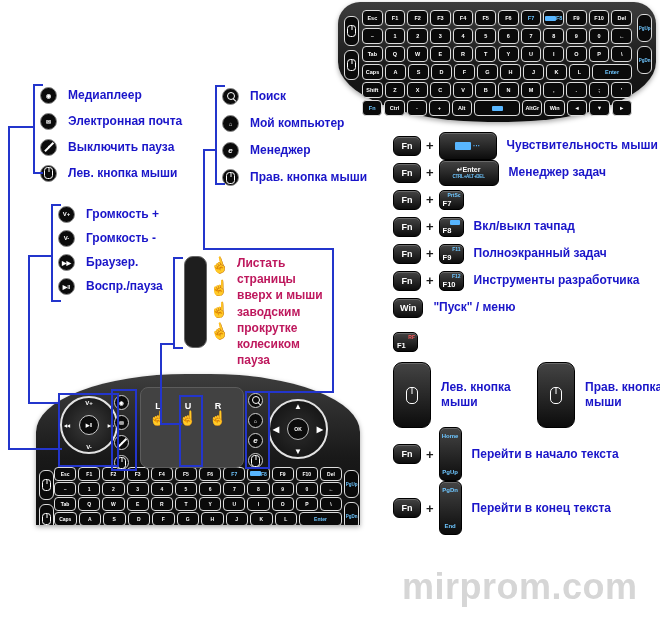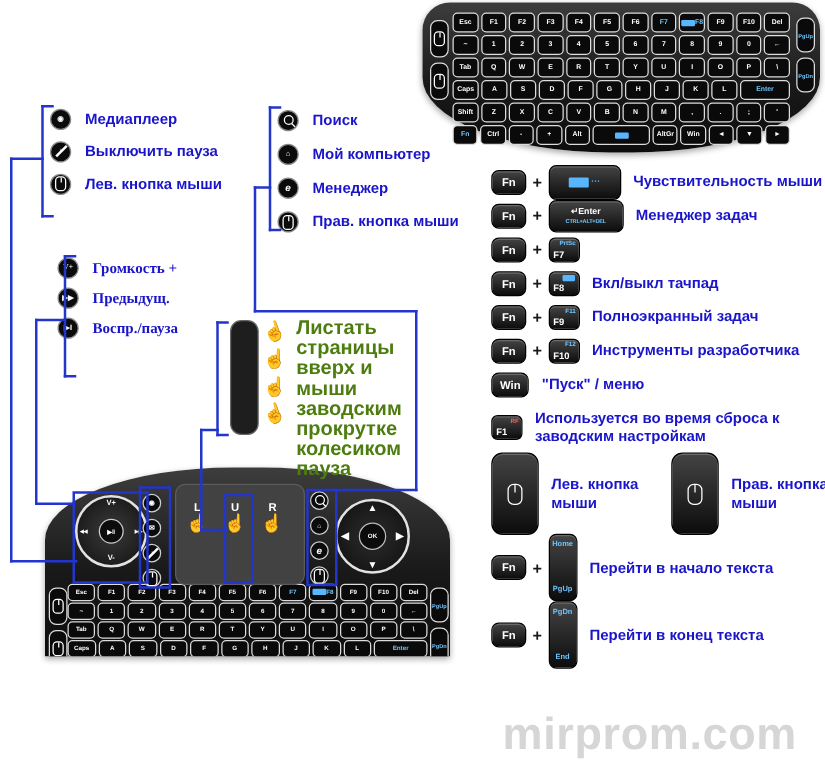--- a/index.html
+++ b/index.html
@@ -3,21 +3,21 @@
 <meta charset="utf-8">
 <style>
   html,body{margin:0;padding:0;background:#fff;}
   #canvas{position:relative;width:660px;height:619px;background:#ffffff;overflow:hidden;
           font-family:"Liberation Sans",sans-serif;}
   
   .lbl{color:#1a15c9;font-weight:bold;font-size:12px;line-height:13px;white-space:nowrap;}
   
   .legend-group{position:absolute;display:flex;flex-direction:column;}
   #grp-media{left:40px;top:82px;}
-  #grp-volume{left:46px;top:202px;font-family:Liberation Serif, serif;}
+  #grp-volume{left:58px;top:202px;}
   #grp-system{left:222px;top:83px;}
   .legend-row{display:flex;align-items:center;height:26px;}
   #grp-volume .legend-row{height:24px;}
   #grp-system .legend-row{height:27px;}
   
   .ci{width:15px;height:15px;border-radius:50%;background:#0b0b0b;border:1px solid #8a8a8a;
       color:#fff;display:flex;align-items:center;justify-content:center;font-size:6px;
       font-weight:bold;margin-right:11px;position:relative;flex:none;}
   .ci.small{width:13px;height:13px;font-size:5.5px;margin:0;border-color:#cfcfcf;}
   .ci .slash{position:absolute;width:12px;height:1.5px;background:#fff;transform:rotate(-45deg);}
@@ -57,21 +57,21 @@
   #bx-rightcol{left:245px;top:391px;width:21px;height:74px;}
   
   #strip{position:absolute;left:184px;top:256px;width:21px;height:90px;background:#1e1e1e;
          border:1px solid #666;border-radius:9px;z-index:5;}
   #scrollicons{position:absolute;left:208px;top:256px;width:24px;display:flex;
          flex-direction:column;align-items:center;z-index:5;}
   #scrollicons .sc{height:22px;font-size:15px;line-height:20px;}
   #scrollicons .sc.hand{color:#3a3a3a;transform:rotate(-18deg);}
   #scrollicons .sc.wheel{color:#b2b2b2;filter:blur(0.6px);}
   #note-text{position:absolute;left:237px;top:255px;width:100px;z-index:5;}
-  #note-text div{color:#4d7c0f;font-weight:bold;font-size:16px;line-height:16.2px;}
+  #note-text div{color:#be185d;font-weight:bold;font-size:12px;line-height:16.2px;}
   
   #fncol{position:absolute;left:393px;top:132px;width:266px;display:flex;flex-direction:column;}
   .fnrow{display:flex;align-items:center;height:27px;}
   .fnrow.wrap{height:42px;}
   .fnrow.rnav{height:54px;}
   .fnrow.rmouse{height:64px;}
   .plus{font-weight:bold;color:#181818;margin:0 5px;font-size:13px;}
   .fn-label{margin-left:10px;}
   .fnrow.wrap .fn-label{width:232px;white-space:normal;line-height:15px;}
   .cap{background:linear-gradient(#444,#0c0c0c);border:1px solid #000;border-radius:6px;
@@ -257,20 +257,26 @@
 
   <div class="legend-group" id="grp-media">
       <div class="legend-row">
         <span class="ci">
           <span>◉</span>
         </span>
         <span class="lbl">Медиаплеер</span>
       </div>
       <div class="legend-row">
         <span class="ci">
+          <span>✉</span>
+        </span>
+        <span class="lbl">Электронная почта</span>
+      </div>
+      <div class="legend-row">
+        <span class="ci">
           <span>♪</span>
           <span class="slash"></span>
         </span>
         <span class="lbl">Выключить пауза</span>
       </div>
       <div class="legend-row">
         <span class="ci">
           <span class="glyph-mouse"></span>
         </span>
         <span class="lbl">Лев. кнопка мыши</span>
@@ -278,23 +284,29 @@
     </div>
   <div class="legend-group" id="grp-volume">
       <div class="legend-row">
         <span class="ci">
           <span>V+</span>
         </span>
         <span class="lbl">Громкость +</span>
       </div>
       <div class="legend-row">
         <span class="ci">
+          <span>V-</span>
+        </span>
+        <span class="lbl">Громкость -</span>
+      </div>
+      <div class="legend-row">
+        <span class="ci">
           <span>▶▶</span>
         </span>
-        <span class="lbl">Предыдущ.</span>
+        <span class="lbl">Браузер.</span>
       </div>
       <div class="legend-row">
         <span class="ci">
           <span>▶‖</span>
         </span>
         <span class="lbl">Воспр./пауза</span>
       </div>
     </div>
   <div class="legend-group" id="grp-system">
       <div class="legend-row">
@@ -414,21 +426,20 @@
       </div>
       <div class="fnrow">
         <span class="cap">Win</span>
         <span class="lbl fn-label">"Пуск" / меню</span>
       </div>
       <div class="fnrow wrap">
         <span class="kd">
           <span class="sup" style="color: rgb(255, 90, 90);">RF</span>
           <span class="main">F1</span>
         </span>
-        <span class="lbl fn-label">Используется во время сброса к заводским настройкам</span>
       </div>
       <div class="fnrow rmouse">
         <div class="mpair">
           <span class="cap kmouse">
             <span class="glyph-mouse"></span>
           </span>
           <span class="lbl fn-label">Лев. кнопка мыши</span>
         </div>
         <div class="mpair" style="margin-left: 8px;">
           <span class="cap kmouse">

